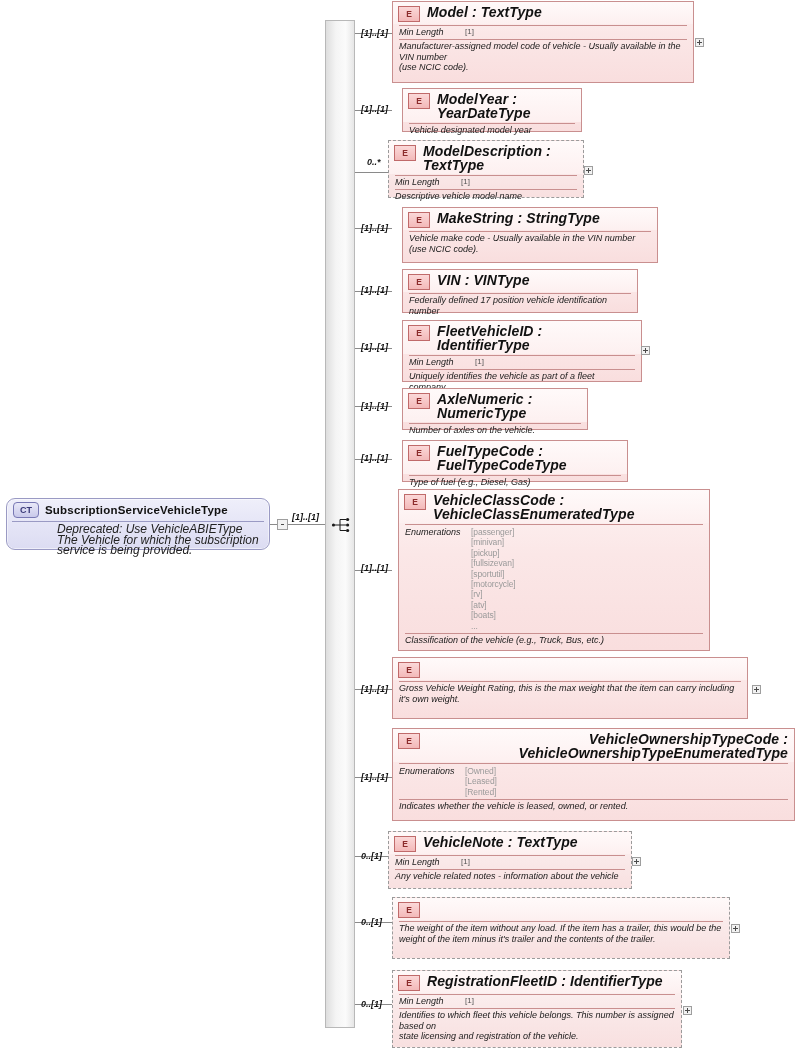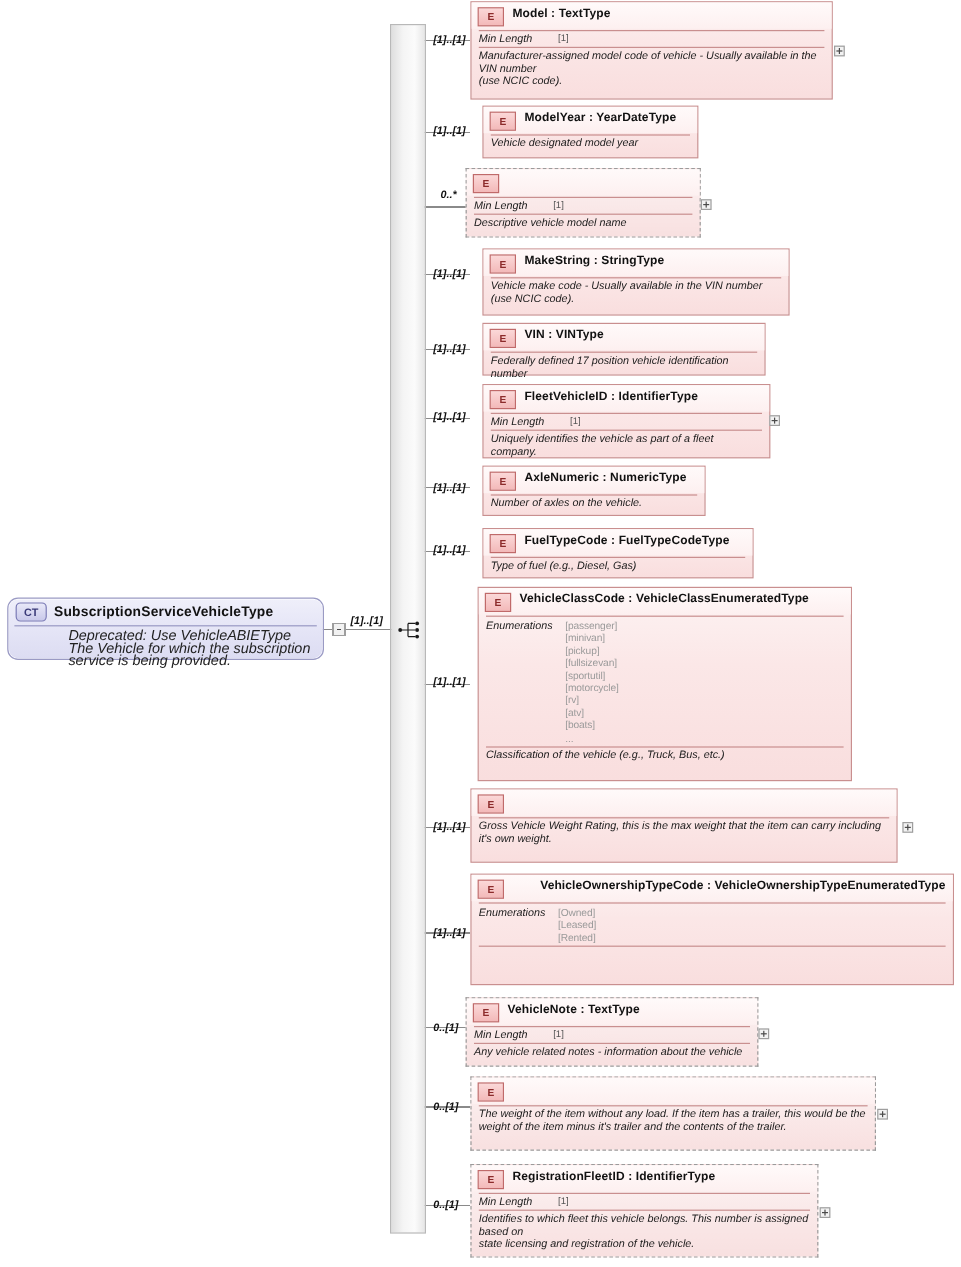--- a/index.html
+++ b/index.html
@@ -60,22 +60,22 @@
     background:linear-gradient(to bottom,#fffafa,#fdf0f0);
   }
   .el-icon{
     width:20px;height:14px;flex:none;margin-right:7px;margin-top:1px;
     border:1px solid #c06a6a;
     background:linear-gradient(to bottom,#fbd8d8,#f3b9b9);
     font-size:8.5px;font-weight:bold;color:#8c2b2b;
     display:flex;align-items:center;justify-content:center;
   }
   .el-title{
-    font-size:10px;font-weight:bold;color:#111;
-    line-height:14px;letter-spacing:.1px;
+    font-size:14px;font-weight:bold;color:#111;
+    line-height:14px;letter-spacing:.1px;font-style:italic;
   }
   .el-title.center{text-align:right;width:100%;}
   .sep{height:1px;background:#c98f8f;margin:1px 6px 0 6px;}
   .facet{
     display:flex;font-size:9px;padding:1px 6px 1px 6px;
     color:#1a1a1a;
   }
   .facet .fname{font-style:italic;min-width:62px;}
   .facet .fval{color:#555;font-size:8px;padding-left:4px;}
   .enum{display:flex;font-size:9px;padding:2px 6px 1px 6px;}
@@ -184,20 +184,21 @@
       <span class="el-title">ModelYear : YearDateType</span>
     </div>
     <div class="sep"></div>
     <div class="doc">Vehicle designated model year</div>
   </div>
   <div class="card" style="left:361px;top:104px;">[1]..[1]</div>
 
   <div class="el optional" style="left:388px;top:140px;width:196px;height:58px;">
     <div class="hdr">
       <span class="el-icon">E</span>
+      <span class="el-title">ModelDescription : TextType</span>
     </div>
     <div class="sep"></div>
     <div class="facet">
       <span class="fname">Min Length</span>
       <span class="fval">[1]</span>
     </div>
     <div class="sep"></div>
     <div class="doc">Descriptive vehicle model name</div>
   </div>
   <div class="card" style="left:367px;top:157px;">0..*</div>
@@ -304,20 +305,21 @@
     <div class="sep"></div>
     <div class="enum">
       <span class="fname">Enumerations</span>
       <ul>
         <li>[Owned]</li>
         <li>[Leased]</li>
         <li>[Rented]</li>
       </ul>
     </div>
     <div class="sep"></div>
+    <div class="doc">Indicates whether the vehicle is leased, owned, or rented.</div>
   </div>
   <div class="card" style="left:361px;top:772px;">[1]..[1]</div>
 
   <div class="el optional" style="left:388px;top:831px;width:244px;height:58px;">
     <div class="hdr">
       <span class="el-icon">E</span>
       <span class="el-title">VehicleNote : TextType</span>
     </div>
     <div class="sep"></div>
     <div class="facet">

